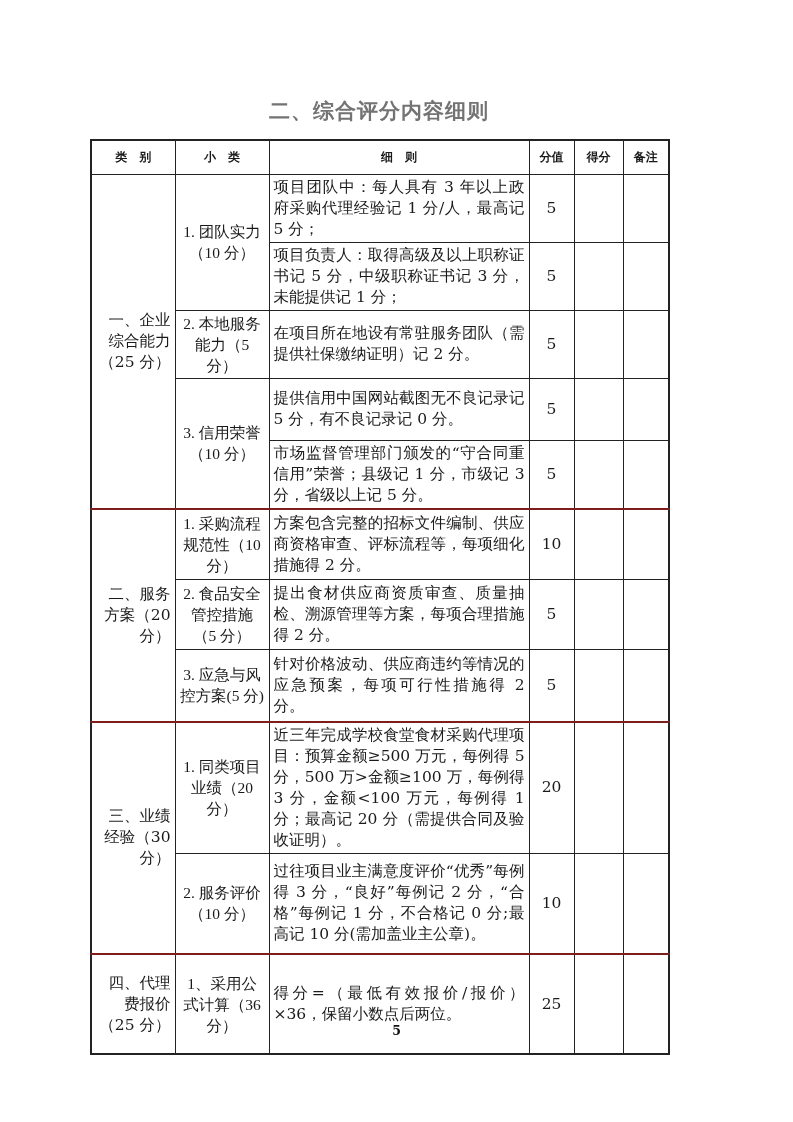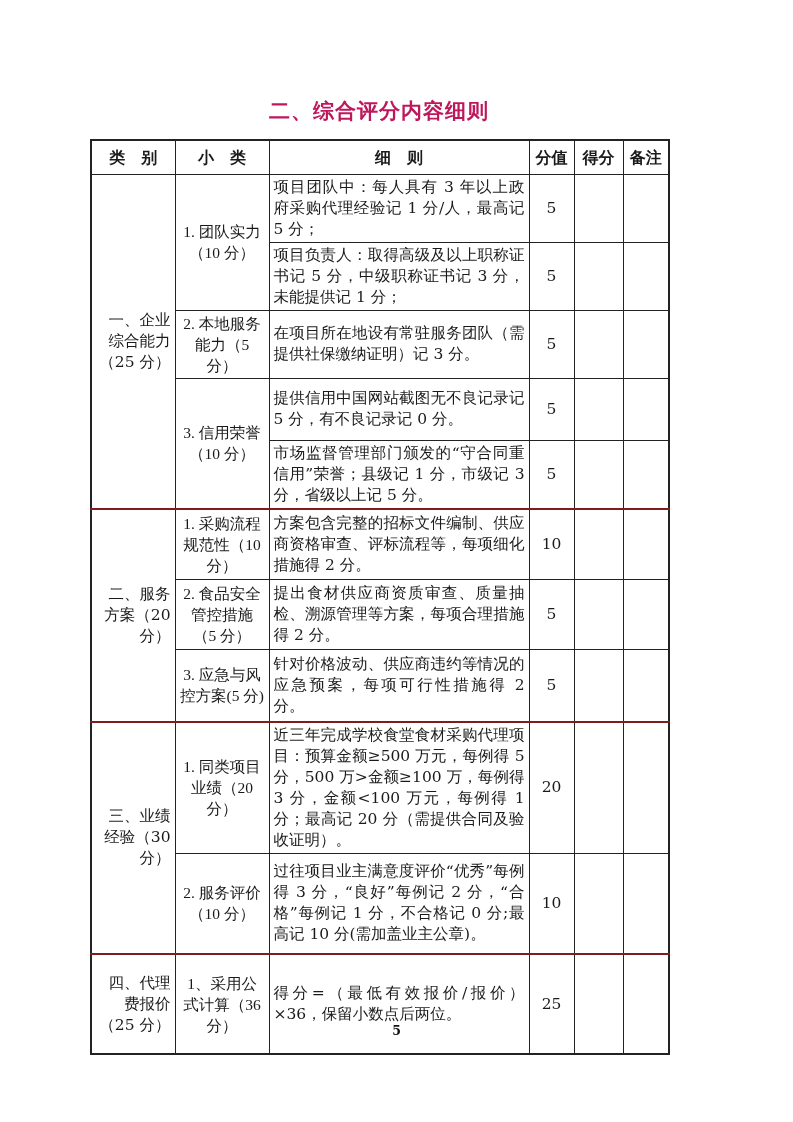--- a/index.html
+++ b/index.html
@@ -12,41 +12,41 @@
     color:#1a1a1a;
   }
   .doc-title {
     position:absolute;
     top:97px; left:90px; width:578px;
     margin:0;
     text-align:center;
     font-size:21px;
     font-weight:bold;
     letter-spacing:1px;
-    color:#be185d;
+    color:#737373;
   }
   table.scoring {
     position:absolute;
     top:139px; left:90px;
     width:578px;
     border-collapse:collapse;
     table-layout:fixed;
     border:2px solid #222;
   }
   table.scoring th, table.scoring td {
     border:1px solid #222;
     font-size:15.5px;
     line-height:21px;
     vertical-align:middle;
     overflow:hidden;
     padding:2px 4px;
   }
   table.scoring thead th {
     font-weight:bold;
-    font-size:16px;
+    font-size:12px;
     text-align:center;
     padding:2px 1px;
   }
   td.cat {
     text-align:right;
     padding:2px 5px;
   }
   td.sub {
     text-align:center;
     padding:2px 6px;
@@ -107,21 +107,21 @@
         <td class="blank"></td>
       </tr>
       <tr style="height:66px">
         <td class="detail">项目负责人：取得高级及以上职称证书记 5 分，中级职称证书记 3 分，未能提供记 1 分；</td>
         <td class="score">5</td>
         <td class="blank"></td>
         <td class="blank"></td>
       </tr>
       <tr style="height:65px">
         <td class="sub">2. 本地服务能力（5 分）</td>
-        <td class="detail">在项目所在地设有常驻服务团队（需提供社保缴纳证明）记 3 分。</td>
+        <td class="detail">在项目所在地设有常驻服务团队（需提供社保缴纳证明）记 2 分。</td>
         <td class="score">5</td>
         <td class="blank"></td>
         <td class="blank"></td>
       </tr>
       <tr style="height:62px">
         <td class="sub" rowspan="2">3. 信用荣誉（10 分）</td>
         <td class="detail">提供信用中国网站截图无不良记录记 5 分，有不良记录记 0 分。</td>
         <td class="score">5</td>
         <td class="blank"></td>
         <td class="blank"></td>

